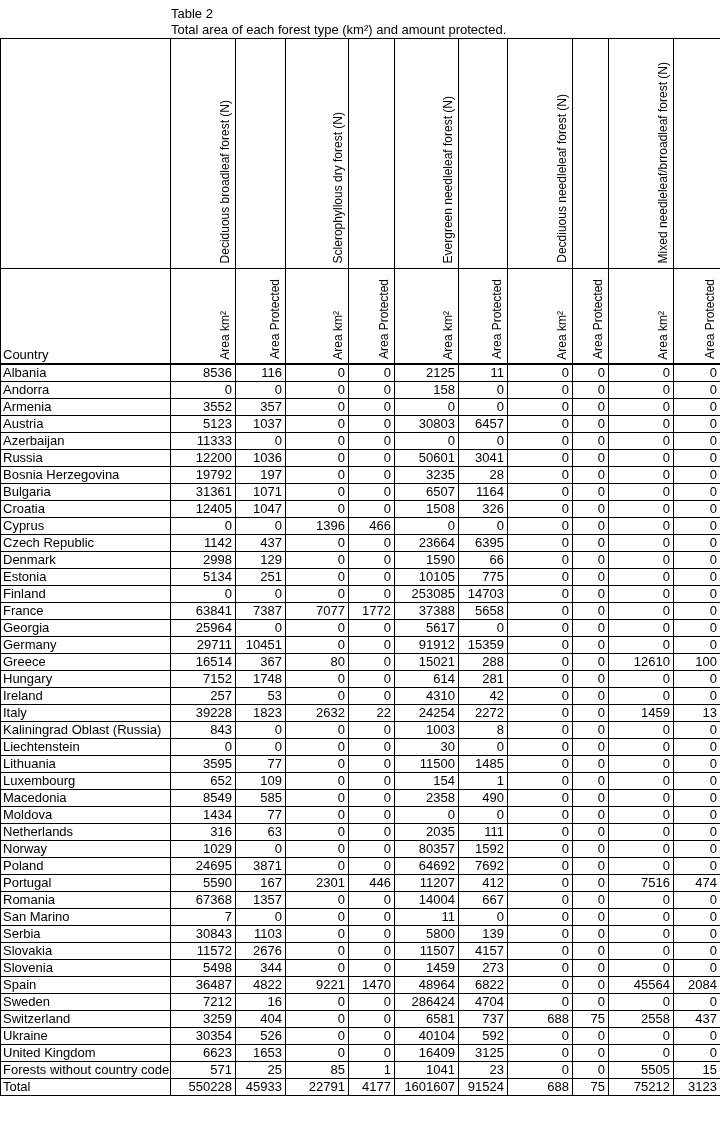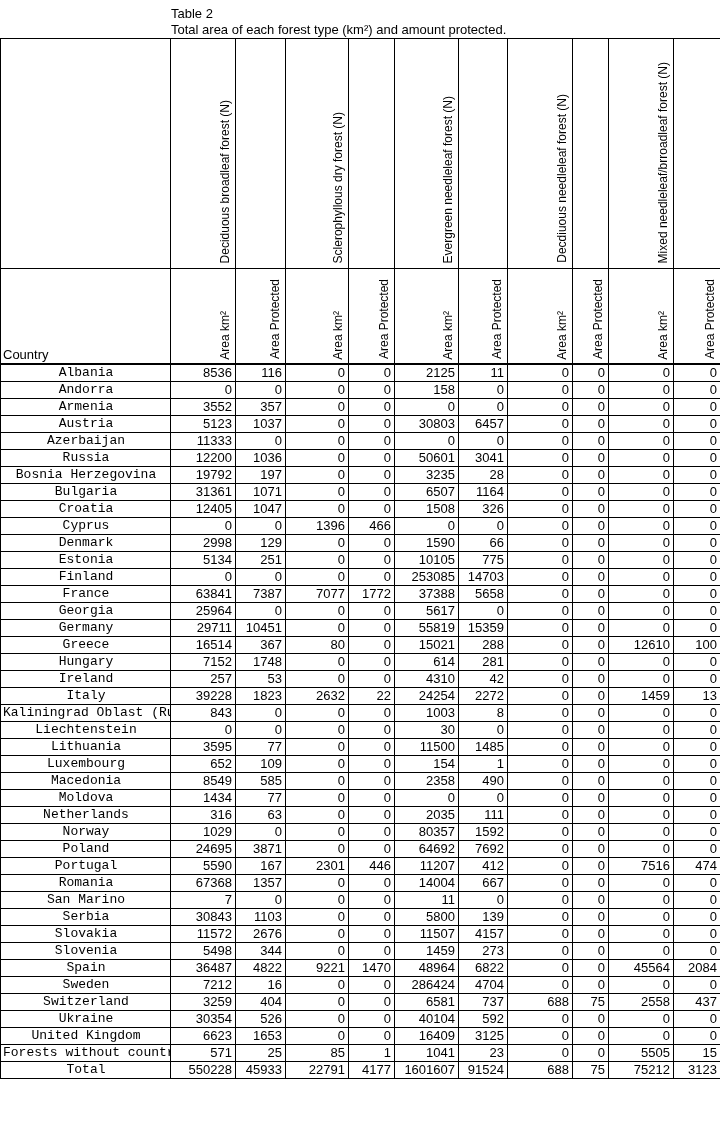--- a/index.html
+++ b/index.html
@@ -53,24 +53,23 @@
   }
   tr.h2 .vt { bottom: 3px; }
   .corner-label {
     position: absolute;
     bottom: 1px;
     left: 2px;
     white-space: nowrap;
   }
   tbody tr { height: 17px; }
   td.c {
-    text-align: center;
+    text-align: left;
     padding: 0 1px 1px 2px;
     white-space: nowrap;
-    font-family: Liberation Mono, monospace;
   }
   td.n {
     text-align: right;
     padding: 0 3px 1px 1px;
     white-space: nowrap;
   }
 </style>
 </head>
 <body>
 
@@ -280,20 +279,33 @@
           <td class="n">1396</td>
           <td class="n">466</td>
           <td class="n">0</td>
           <td class="n">0</td>
           <td class="n">0</td>
           <td class="n">0</td>
           <td class="n">0</td>
           <td class="n">0</td>
         </tr>
         <tr>
+          <td class="c">Czech Republic</td>
+          <td class="n">1142</td>
+          <td class="n">437</td>
+          <td class="n">0</td>
+          <td class="n">0</td>
+          <td class="n">23664</td>
+          <td class="n">6395</td>
+          <td class="n">0</td>
+          <td class="n">0</td>
+          <td class="n">0</td>
+          <td class="n">0</td>
+        </tr>
+        <tr>
           <td class="c">Denmark</td>
           <td class="n">2998</td>
           <td class="n">129</td>
           <td class="n">0</td>
           <td class="n">0</td>
           <td class="n">1590</td>
           <td class="n">66</td>
           <td class="n">0</td>
           <td class="n">0</td>
           <td class="n">0</td>
@@ -350,21 +362,21 @@
           <td class="n">0</td>
           <td class="n">0</td>
           <td class="n">0</td>
         </tr>
         <tr>
           <td class="c">Germany</td>
           <td class="n">29711</td>
           <td class="n">10451</td>
           <td class="n">0</td>
           <td class="n">0</td>
-          <td class="n">55819</td>
+          <td class="n">91912</td>
           <td class="n">15359</td>
           <td class="n">0</td>
           <td class="n">0</td>
           <td class="n">0</td>
           <td class="n">0</td>
         </tr>
         <tr>
           <td class="c">Greece</td>
           <td class="n">16514</td>
           <td class="n">367</td>

